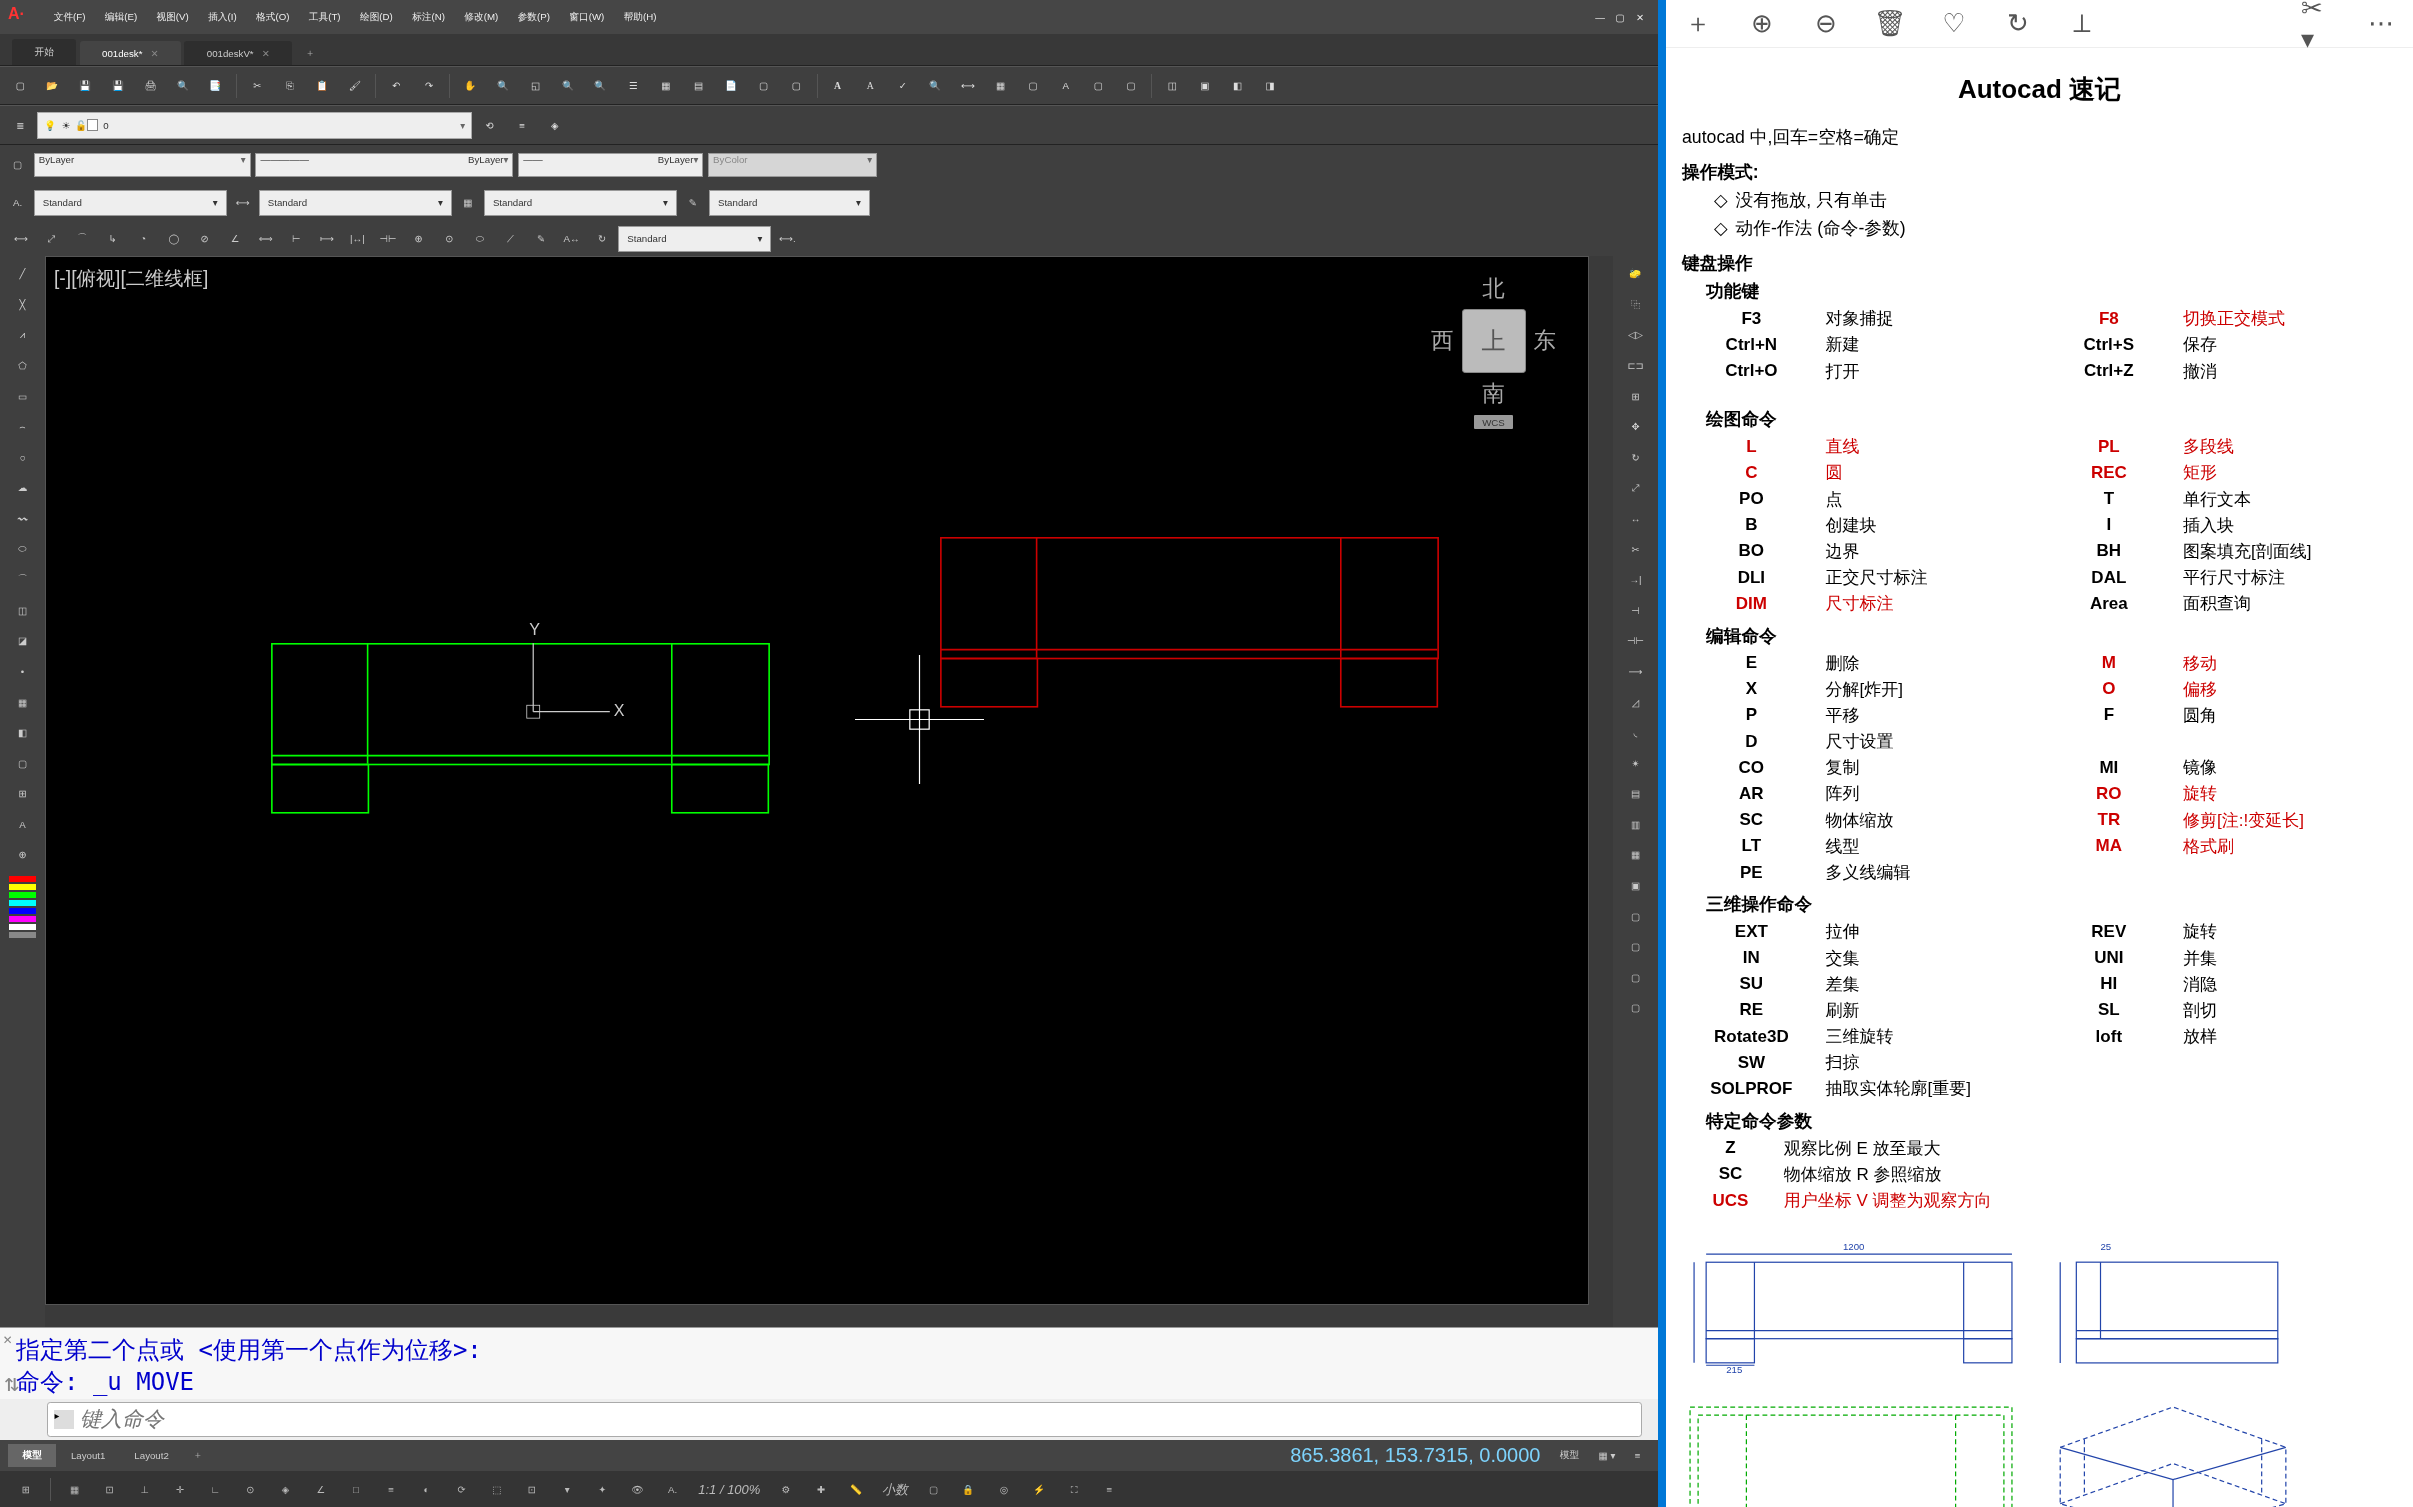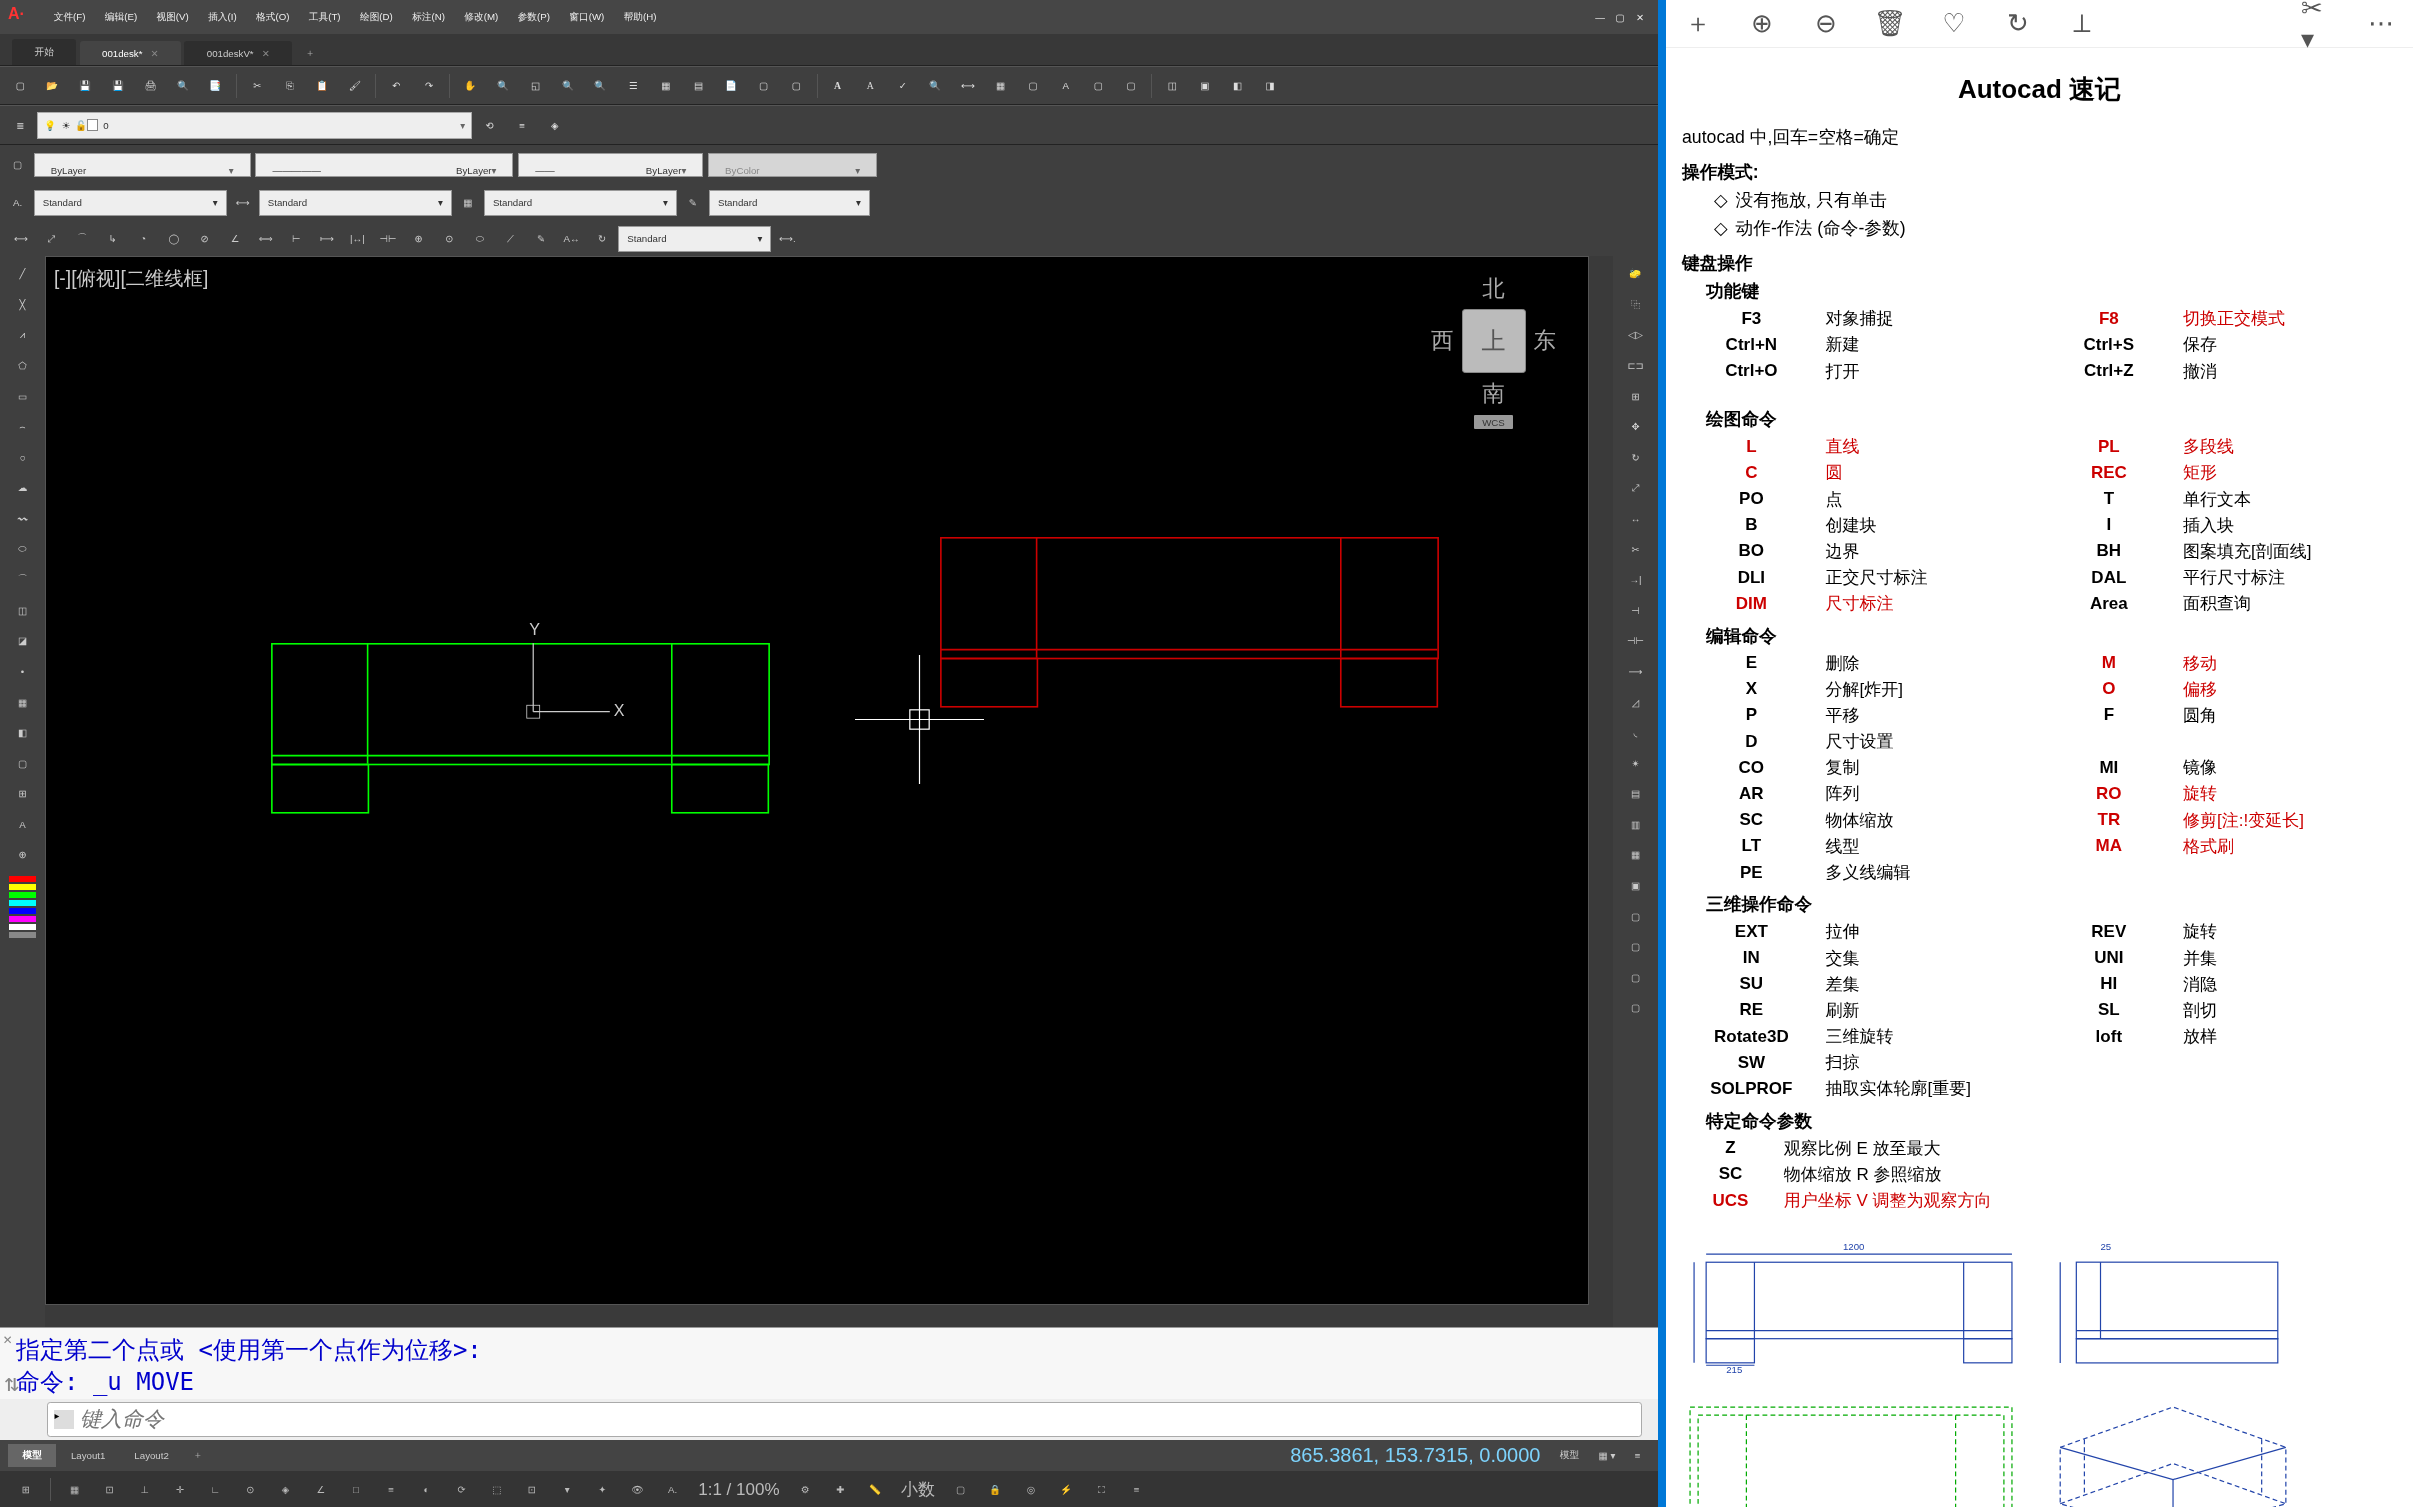--- a/index.html
+++ b/index.html
@@ -26,21 +26,21 @@
     
     .toolbar-row { height: 39px; background: #3f3f3f; border-top: 0.8px solid #555; border-bottom: 0.8px solid #222; display: flex; align-items: center; padding: 0 4.8px; gap: 1.6px; }
     .tb-btn { width: 31px; height: 31px; display: flex; align-items: center; justify-content: center; color: #ddd; cursor: pointer; border-radius: 1.6px; }
     .tb-sep { width: 0.8px; height: 24px; background: #555; margin: 0 3.2px; }
     .tb-dropdown { background: #eee; border: 0.8px solid #aaa; height: 27px; display: flex; align-items: center; padding: 0 6.4px; color: #333; cursor: pointer; }
     .tb-dropdown .arrow { margin-left: 4.8px; color: #666; }
     .tb-layer-color { width: 11.3px; height: 11.3px; background: #fff; border: 0.8px solid #888; margin-right: 4.8px; }
     
     
     .prop-row { height: 39px; background: #3f3f3f; display: flex; align-items: center; padding: 0 6.4px; gap: 4.8px; }
-    .prop-box { background: #eee; border: 0.8px solid #999; height: 24px; display: flex; align-items: flex-end; padding: 0 16px; color: #333; min-width: 161px; justify-content: space-between; }
+    .prop-box { background: #eee; border: 0.8px solid #999; height: 24px; display: flex; align-items: flex-start; padding: 0 4px; color: #333; min-width: 161px; justify-content: space-between; }
     .prop-box .arrow { color: #666; }
     .prop-icon { width: 22.5px; height: 22.5px; display: flex; align-items: center; justify-content: center; color: #ccc; }
     
     
     .style-row { height: 37px; background: #3f3f3f; display: flex; align-items: center; padding: 0 6.4px; gap: 4.8px; }
     .style-box { background: #eee; border: 0.8px solid #999; height: 26px; display: flex; align-items: center; padding: 0 8px; color: #333; min-width: 129px; justify-content: space-between; }
     
     
     .dim-row { height: 35px; background: #3f3f3f; display: flex; align-items: center; padding: 0 6.4px; gap: 1.6px; }
     .dim-btn { width: 29px; height: 29px; display: flex; align-items: center; justify-content: center; color: #ccc; cursor: pointer; }
@@ -97,21 +97,21 @@
     .layout-tab.active { background: #666; color: #fff; font-weight: bold; }
     .layout-add { padding: 4.8px 9.7px; color: #aaa; }
     .layout-tabs .spacer { flex: 1; }
     .coords { color: #7dd3fc; padding: 0 9.7px; font-size: 20px; }
     .status-btn { padding: 4.8px 9.7px; color: #ccc; }
     
     
     .statusbar { height: 37px; background: #343434; display: flex; align-items: center; padding: 0 9.7px; gap: 3.2px; color: #bbb; }
     .sb-btn { width: 32px; height: 32px; display: flex; align-items: center; justify-content: center; cursor: pointer; }
     .sb-sep { width: 0.8px; height: 22.5px; background: #555; margin: 0 4.8px; }
-    .sb-text { padding: 0 6.4px; font-size: 17px; }
+    .sb-text { padding: 0 6.4px; font-size: 13px; font-style: italic; }
     
     
     .notes-panel { flex: 1; background: #fff; display: flex; flex-direction: column; }
     .notes-toolbar { height: 48px; display: flex; align-items: center; padding: 0 16px; gap: 32px; border-bottom: 0.8px solid #eee; }
     .notes-tb-btn { width: 32px; height: 32px; display: flex; align-items: center; justify-content: center; color: #555; cursor: pointer; font-size: 26px; }
     .notes-toolbar .spacer { flex: 1; }
     
     .notes-content { flex: 1; padding: 24px 16px; overflow-y: auto; color: #000; }
     .notes-title { text-align: center; font-size: 26px; font-weight: bold; margin-bottom: 16px; }
     .note-line { font-size: 17.7px; line-height: 1.6; }

